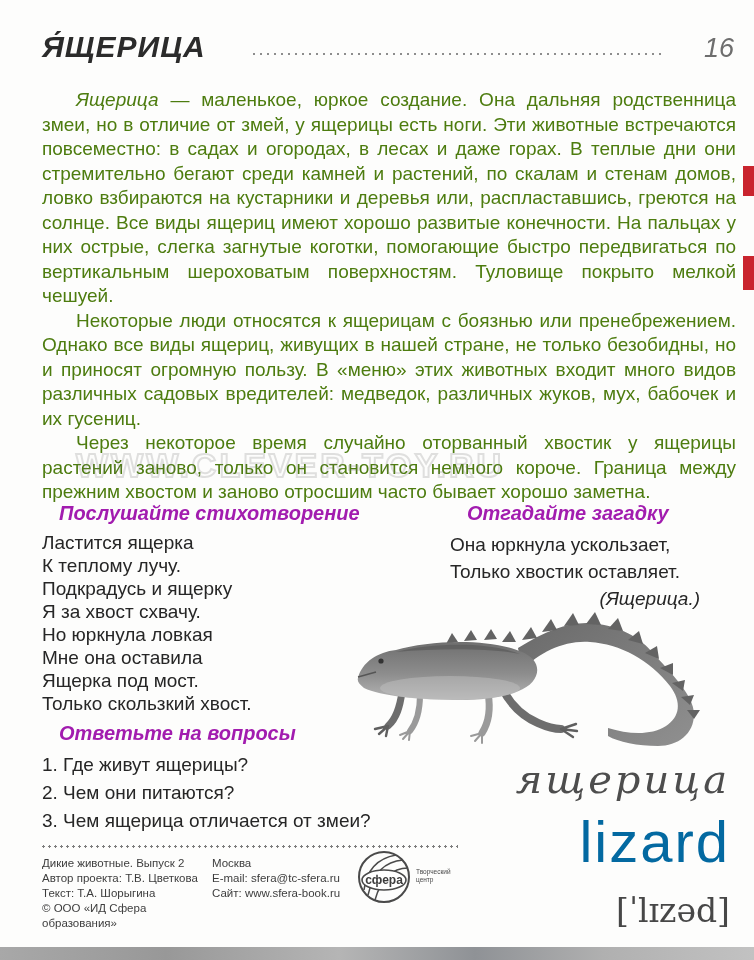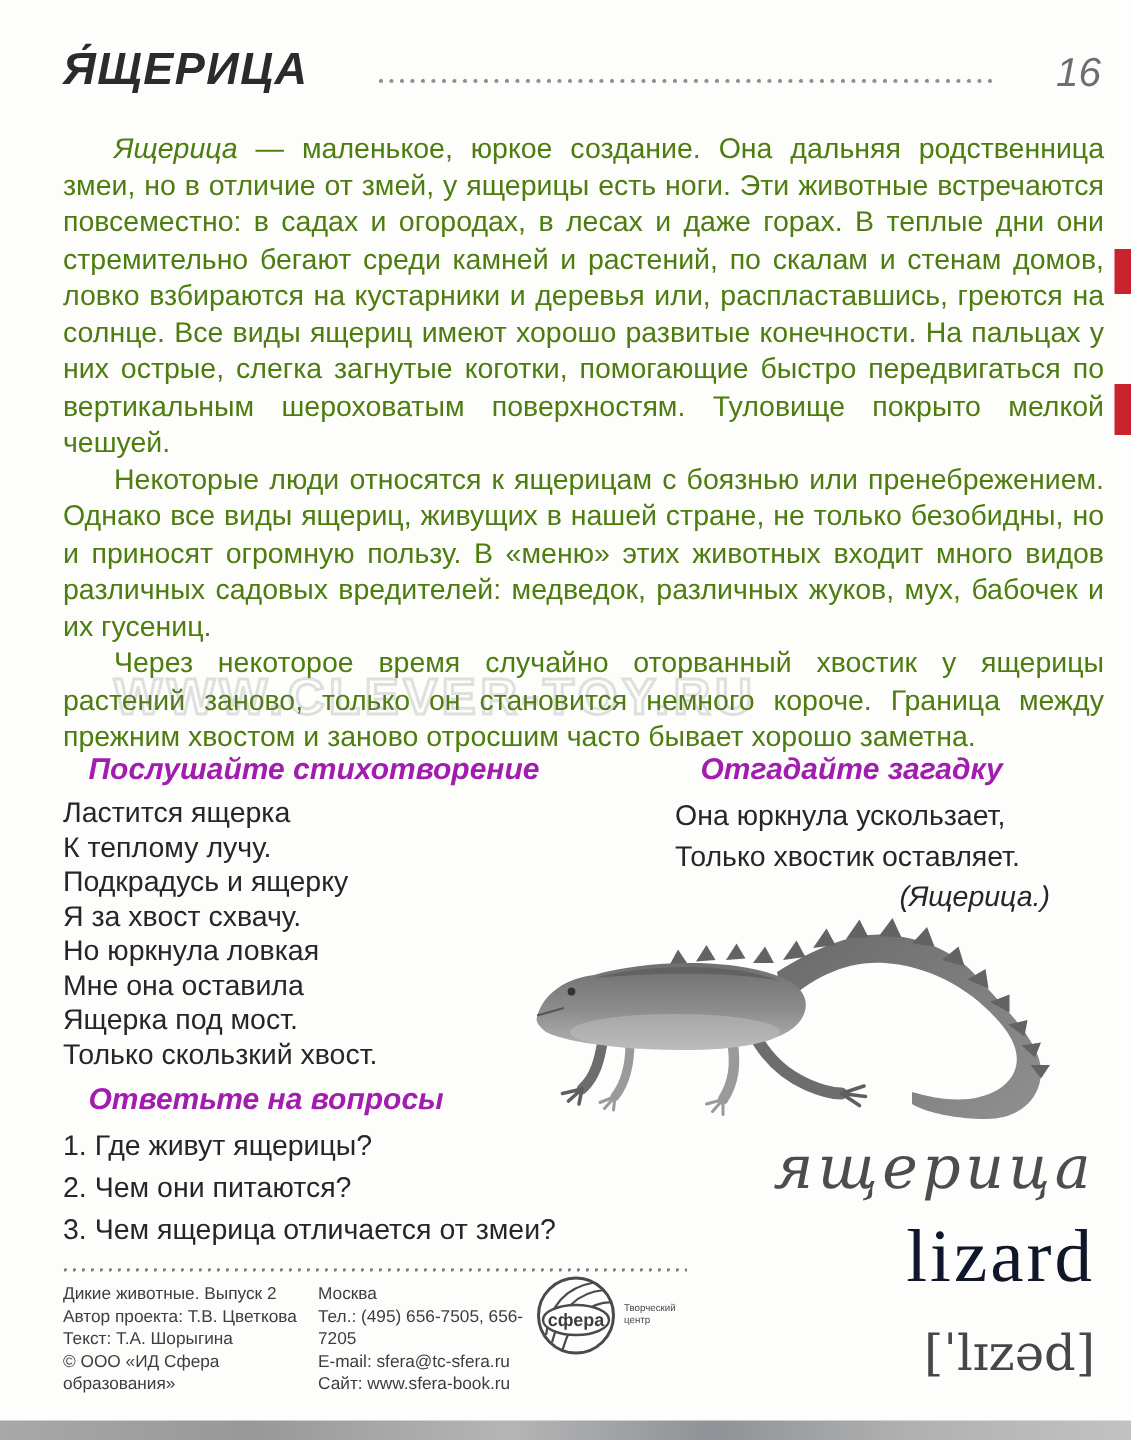--- a/index.html
+++ b/index.html
@@ -30,21 +30,21 @@
   .riddle { position:absolute; left:450px; top:502px; width:250px; }
   .riddle-line { font-size:19px; line-height:27px; color:#262626; }
   .riddle-answer { font-size:19px; line-height:27px; font-style:italic; text-align:right; color:#262626; }
   .questions { position:absolute; left:42px; top:722px; width:400px; }
   .question-line { font-size:19px; line-height:28px; color:#262626; }
   
   .lizard { position:absolute; left:350px; top:600px; width:404px; height:165px; }
   
   .vocab { position:absolute; right:24px; top:756px; width:340px; text-align:right; }
   .vocab-ru { font-family:"DejaVu Serif", serif; font-style:italic; font-size:40px; color:#4d4d4d; letter-spacing:3px; }
-  .vocab-en { font-size:50px; color:#0f172a; letter-spacing:2px; margin-top:6px;font-family:Liberation Serif, serif; }
+  .vocab-en { font-size:58px; color:#0369a1; letter-spacing:2px; margin-top:6px; }
   .vocab-tr { font-family:"DejaVu Serif", serif; font-size:33px; color:#474747; margin-top:16px; }
   
   .footer-rule { position:absolute; left:42px; top:845px; width:416px; height:4px;
     background-image:radial-gradient(circle at 1.5px 1.5px, #7c7c7c 1px, transparent 1.2px);
     background-size:6px 4px; background-repeat:repeat-x; }
   .footer-col { position:absolute; top:856px; font-size:11.5px; line-height:15px; color:#3d3d3d; }
   .footer-col.c1 { left:42px; width:165px; }
   .footer-col.c2 { left:212px; width:150px; }
   .footer-bold { font-weight:normal; }
   .logo { position:absolute; left:356px; top:848px; width:100px; height:58px; }
@@ -161,21 +161,20 @@
 
   <div class="footer-rule"></div>
   <div class="footer-col c1">
     <div class="footer-bold">Дикие животные. Выпуск 2</div>
     <div>Автор проекта: Т.В. Цветкова</div>
     <div>Текст: Т.А. Шорыгина</div>
     <div>© ООО «ИД Сфера образования»</div>
   </div>
   <div class="footer-col c2">
     <div>Москва</div>
-    <div>Тел.: (495) 656-7505, 656-7205</div>
     <div>E-mail: sfera@tc-sfera.ru</div>
     <div>Сайт: www.sfera-book.ru</div>
   </div>
   <svg class="logo" viewBox="0 0 100 58" xmlns="http://www.w3.org/2000/svg">
     <circle cx="28" cy="29" r="25" fill="none" stroke="#4a4a4a" stroke-width="2"></circle>
     <path d="M8,42 Q12,12 40,7" fill="none" stroke="#4a4a4a" stroke-width="1.5"></path>
     <path d="M12,47 Q20,14 47,12" fill="none" stroke="#4a4a4a" stroke-width="1.5"></path>
     <path d="M19,52 Q28,20 52,20" fill="none" stroke="#4a4a4a" stroke-width="1.5"></path>
     <ellipse cx="28" cy="32" rx="22" ry="10" fill="#ffffff" stroke="#4a4a4a" stroke-width="1.6"></ellipse>
     <text x="28" y="36" text-anchor="middle" font-family="Liberation Sans, sans-serif" font-size="12" font-weight="bold" fill="#3d3d3d">сфера</text>

